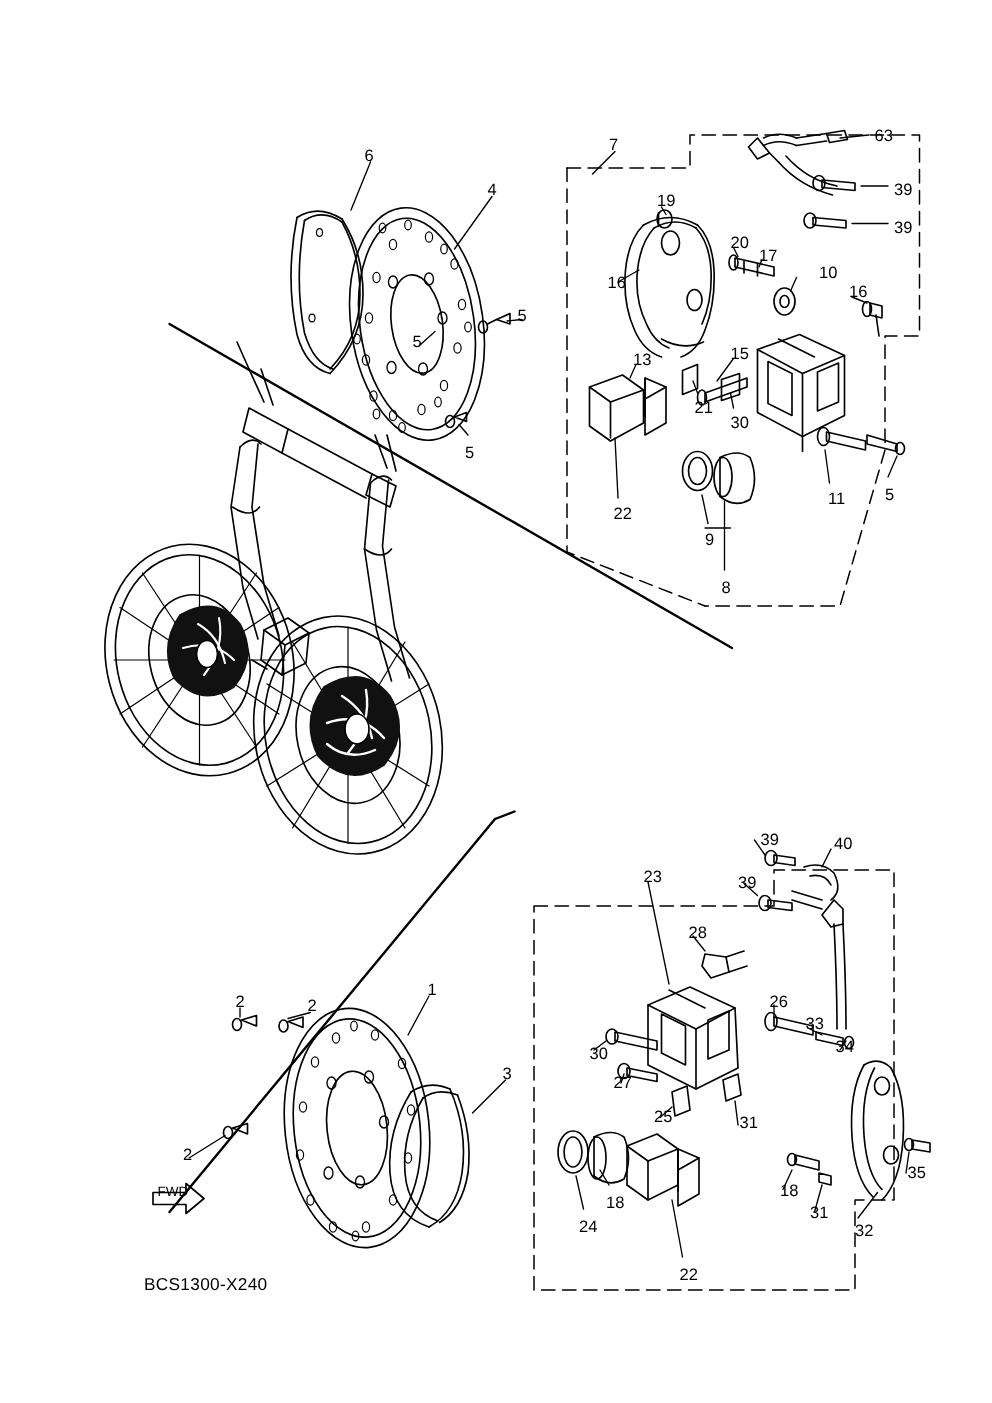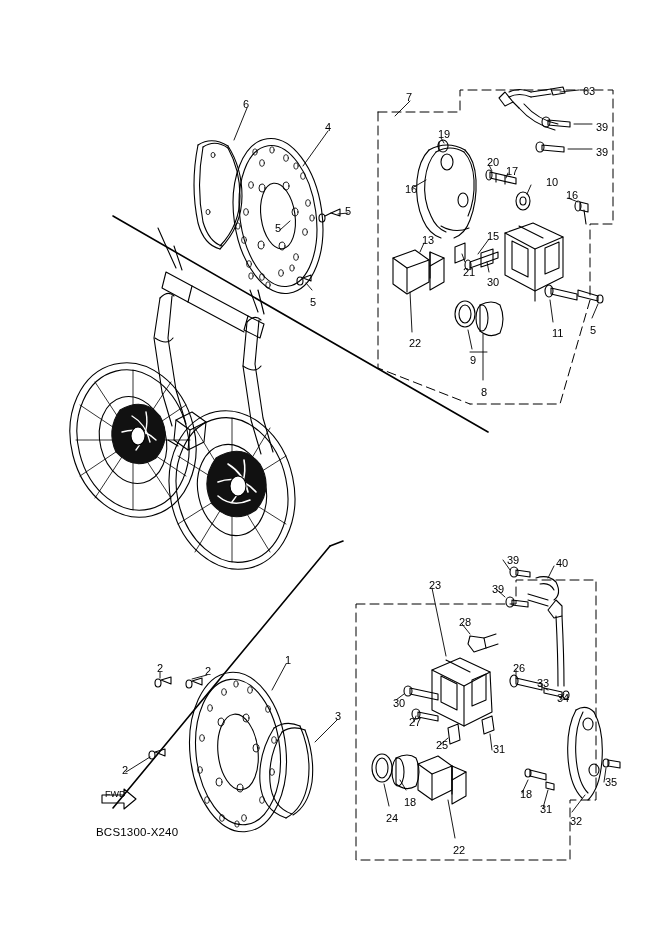--- a/index.html
+++ b/index.html
@@ -438,15 +438,15 @@
 <div class="lbl" style="left:386px;top:813px">24</div>
 <div class="lbl" style="left:404px;top:797px">18</div>
 <div class="lbl" style="left:453px;top:845px">22</div>
 <div class="lbl" style="left:285px;top:655px">1</div>
 <div class="lbl" style="left:157px;top:663px">2</div>
 <div class="lbl" style="left:205px;top:666px">2</div>
 <div class="lbl" style="left:122px;top:765px">2</div>
 <div class="lbl" style="left:335px;top:711px">3</div>
 
 <div class="fwdtxt" style="left:105px;top:789px">FWD</div>
-<div class="partcode" style="left:96px;top:826px">BCS1300-X240</div>
+<div class="partcode" style="left:96px;top:851px">BCS1300-X240</div>
 
 </div>
 
 </body></html>

